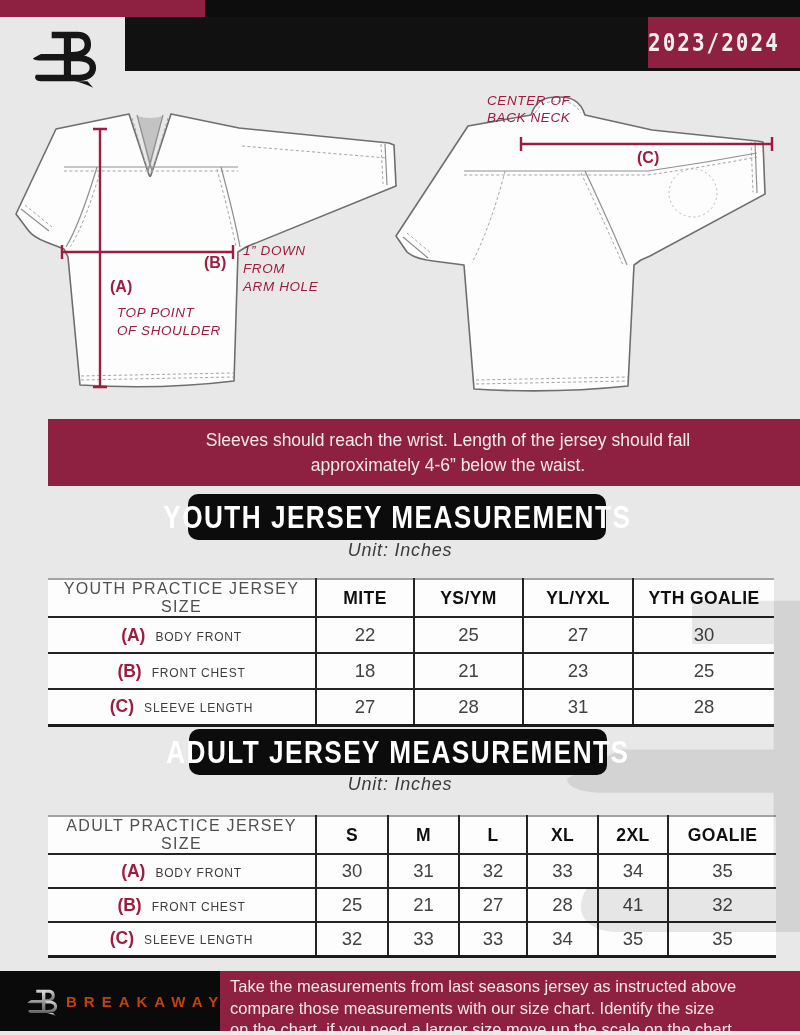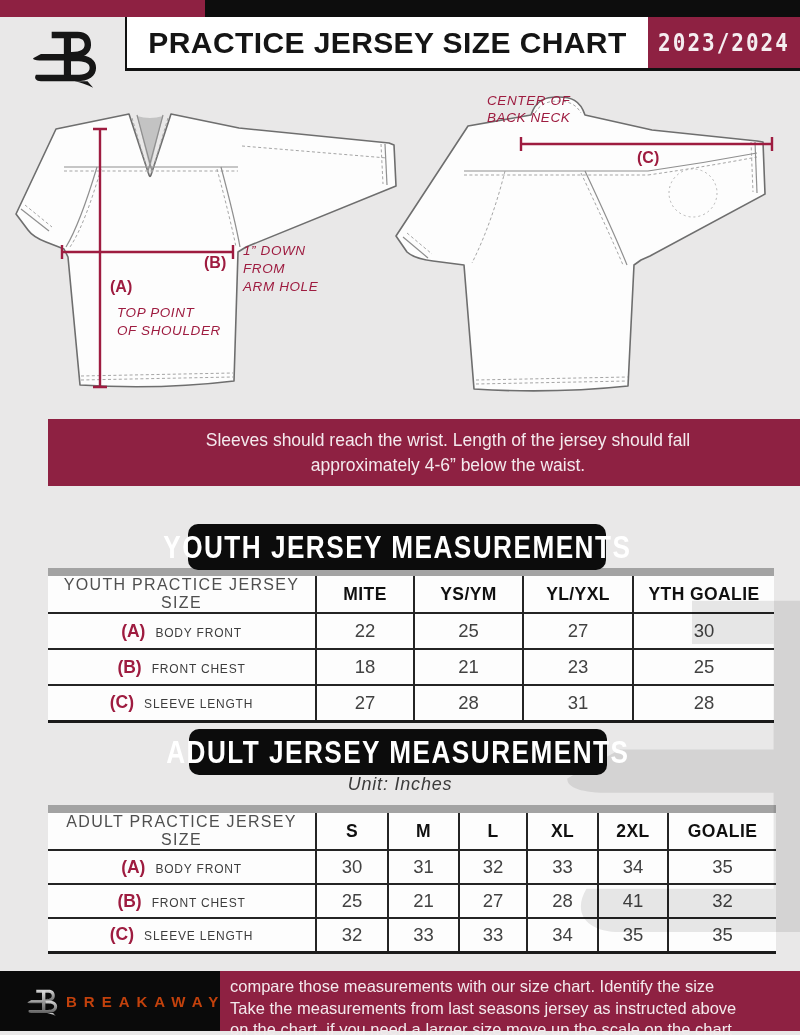--- a/index.html
+++ b/index.html
@@ -7,48 +7,48 @@
   body{font-family:"Liberation Sans",sans-serif;background:#cfcfcf;}
   .page{position:relative;width:800px;height:1035px;background:#e9e8e8;overflow:hidden;margin:0 auto;}
   .abs{position:absolute;}
 
   
   .top-strip{left:0;top:0;width:800px;height:17px;background:#0d0d0d;}
   .top-strip-maroon{left:0;top:0;width:205px;height:17px;background:#8e2142;}
   .header-band{left:125px;top:17px;width:675px;height:54px;background:#111;z-index:40;}
   .title-box{left:127px;top:17px;width:521px;height:51px;background:#fff;z-index:41;display:flex;align-items:center;justify-content:center;}
   .title-box span{font-weight:bold;font-size:30px;letter-spacing:.4px;color:#151515;white-space:nowrap;}
-  .year-box{left:648px;top:17px;width:152px;height:51px;background:#8e2142;z-index:41;display:flex;align-items:center;justify-content:center;}
+  .year-box{left:648px;top:17px;width:152px;height:51px;background:#8e2142;z-index:41;display:flex;align-items:center;}
   .year-box span{font-family:"DejaVu Sans Mono",monospace;font-weight:bold;font-size:21px;letter-spacing:2px;color:#f5edf0;transform:scaleY(1.15);}
   .logo-main{left:30px;top:24px;z-index:42;}
 
   
   .diagram{left:0;top:85px;z-index:5;}
   .jersey{fill:#fdfdfd;stroke:#6e6e6e;stroke-width:1.6;stroke-linejoin:round;}
   .seam{fill:none;stroke:#8f8f8f;stroke-width:1.2;}
   .stitch{fill:none;stroke:#a5a5a5;stroke-width:1;stroke-dasharray:3,2.4;}
   .meas{fill:none;stroke:#9e1c40;stroke-width:2.4;}
   .dkey{font-family:"Liberation Sans",sans-serif;font-weight:bold;font-size:16px;fill:#9e1c40;}
   .dnote{font-family:"Liberation Sans",sans-serif;font-style:italic;font-size:13.5px;letter-spacing:.6px;fill:#9e1c40;}
 
   
   .banner{left:0;top:419px;width:800px;height:67px;background:#8e2142;z-index:10;display:flex;flex-direction:column;align-items:center;justify-content:center;margin-left:48px;}
   .banner div{color:#f4e9ed;font-size:17.5px;line-height:25px;text-align:center;}
 
   
   .section-title{width:418px;height:46px;background:#0c0c0c;border-radius:10px;z-index:40;display:flex;align-items:center;justify-content:center;}
   .section-title span{color:#fff;font-weight:bold;font-size:27px;letter-spacing:1.5px;white-space:nowrap;display:inline-block;transform:scale(.97,1.18);}
-  .youth-title{left:188px;top:524px;}
+  .youth-title{left:188px;top:494px;}
   .adult-title{left:189px;top:729px;text-align:right;}
   .unit{width:800px;text-align:center;font-style:italic;font-size:18px;letter-spacing:.8px;color:#3b3b3b;z-index:6;}
   .unit-youth{left:0;top:540px;}
   .unit-adult{left:0;top:774px;}
 
   
-  table.size{position:absolute;border-collapse:collapse;table-layout:fixed;border-top:8px solid #a3a3a3;border-bottom:3px solid #1b1b1b;z-index:2;}
+  table.size{position:absolute;border-collapse:collapse;table-layout:fixed;border-top:2px solid #a3a3a3;border-bottom:3px solid #1b1b1b;z-index:2;margin-top:10px;}
   table.size td{border-left:2px solid #242424;border-top:2px solid #242424;background:#fdfdfd;padding:0;text-align:center;vertical-align:middle;}
   table.size tr:first-child td{border-top:none;}
   table.size td:first-child{border-left:none;}
   .youth-table{left:48px;top:568px;width:726px;}
   .adult-table{left:48px;top:805px;width:728px;}
   .youth-table tr{height:36px;} .youth-table tr:first-child{height:38px;}
   .adult-table tr{height:34px;} .adult-table tr:first-child{height:38px;}
   td.size-head{color:#4f4f4f;font-size:16px;letter-spacing:1.3px;}
   td.col-head{font-weight:bold;font-size:17.5px;color:#101010;letter-spacing:.4px;}
   td.row-head{text-align:left;padding-left:22px;}
@@ -81,23 +81,20 @@
         <path d="M4,48 L15,42 H48 V51 H13 C7,51 4,50 4,48 Z"></path>
         <path d="M57,43 H64 C84,43 92,51 92,61 C92,73 82,80 64,80 H15 C8,80 5,76 8,71 H64 C76,71 83,68 83,61 C83,54 75,52 64,52 H57 Z"></path>
         <path d="M62,80 H80 L88,89 C79,84 70,82 62,80 Z"></path>
       </symbol>
     </defs>
   </svg>
 
   <div class="abs top-strip"></div>
   <div class="abs top-strip-maroon"></div>
   <div class="abs header-band"></div>
-  <div class="abs title-box">
-    <span>PRACTICE JERSEY SIZE CHART</span>
-  </div>
   <div class="abs year-box">
     <span>2023/2024</span>
   </div>
   <svg class="abs logo-main" width="72" height="68" viewBox="0 0 100 95" fill="#161616">
     <use href="#logoB"></use>
   </svg>
 
   <svg class="abs diagram" width="800" height="335" viewBox="0 0 800 335">
 
     <g>
@@ -272,18 +269,18 @@
         <stop offset="0.5" stop-color="#9a9a9a"></stop>
         <stop offset="1" stop-color="#5f5f5f"></stop>
       </linearGradient>
     </defs>
     <use href="#logoB" fill="url(#silverGrad)"></use>
   </svg>
   <div class="abs brand">
     <span>BREAKAWAY</span>
   </div>
   <div class="abs footer-text">
+    <div>Take the measurements from last seasons jersey as instructed above</div>
     <div>compare those measurements  with our size chart. Identify the size</div>
-    <div>Take the measurements from last seasons jersey as instructed above</div>
     <div>on the chart, if you need a larger size move up the scale on the chart</div>
   </div>
 
 </div>
 
 </body></html>

